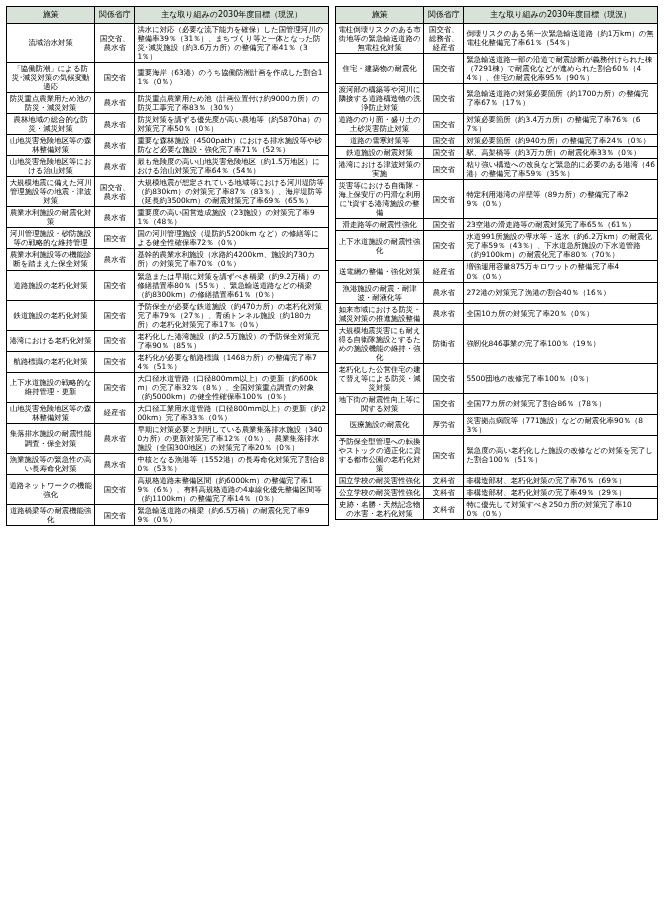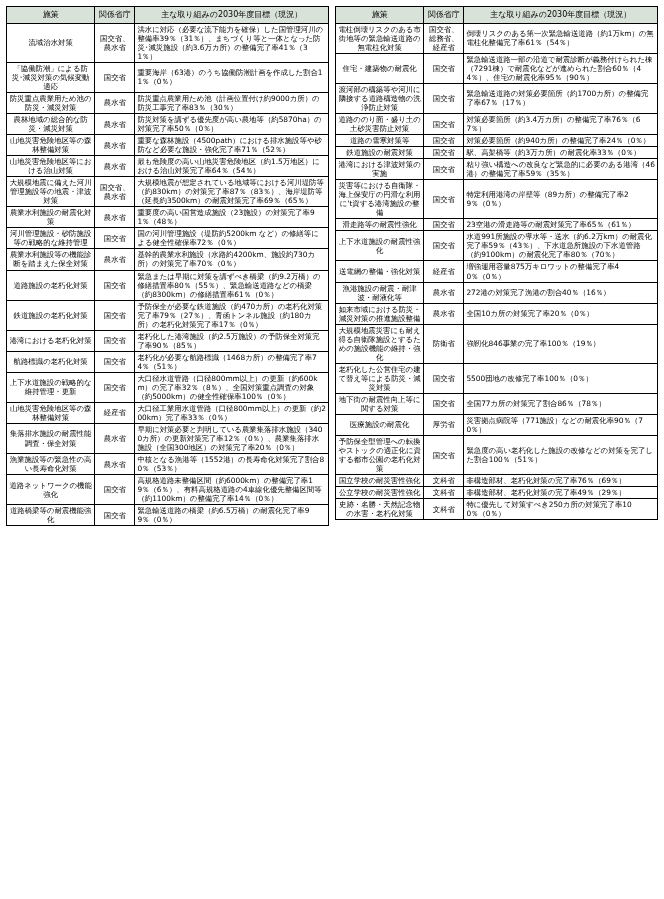--- a/index.html
+++ b/index.html
@@ -277,21 +277,21 @@
             <td class="c-target">5500団地の改修完了率100％（0％）</td>
           </tr>
           <tr>
             <td class="c-measure">地下街の耐震性向上等に関する対策</td>
             <td class="c-ministry">国交省</td>
             <td class="c-target">全国77カ所の対策完了割合86％（78％）</td>
           </tr>
           <tr>
             <td class="c-measure">医療施設の耐震化</td>
             <td class="c-ministry">厚労省</td>
-            <td class="c-target">災害拠点病院等（771施設）などの耐震化率90％（70％）</td>
+            <td class="c-target">災害拠点病院等（771施設）などの耐震化率90％（83％）</td>
           </tr>
           <tr>
             <td class="c-measure">予防保全型管理への転換やストックの適正化に資する都市公園の老朽化対策</td>
             <td class="c-ministry">国交省</td>
             <td class="c-target">緊急度の高い老朽化した施設の改修などの対策を完了した割合100％（51％）</td>
           </tr>
           <tr>
             <td class="c-measure">国立学校の耐災害性強化</td>
             <td class="c-ministry">文科省</td>
             <td class="c-target">非構造部材、老朽化対策の完了率76％（69％）</td>

